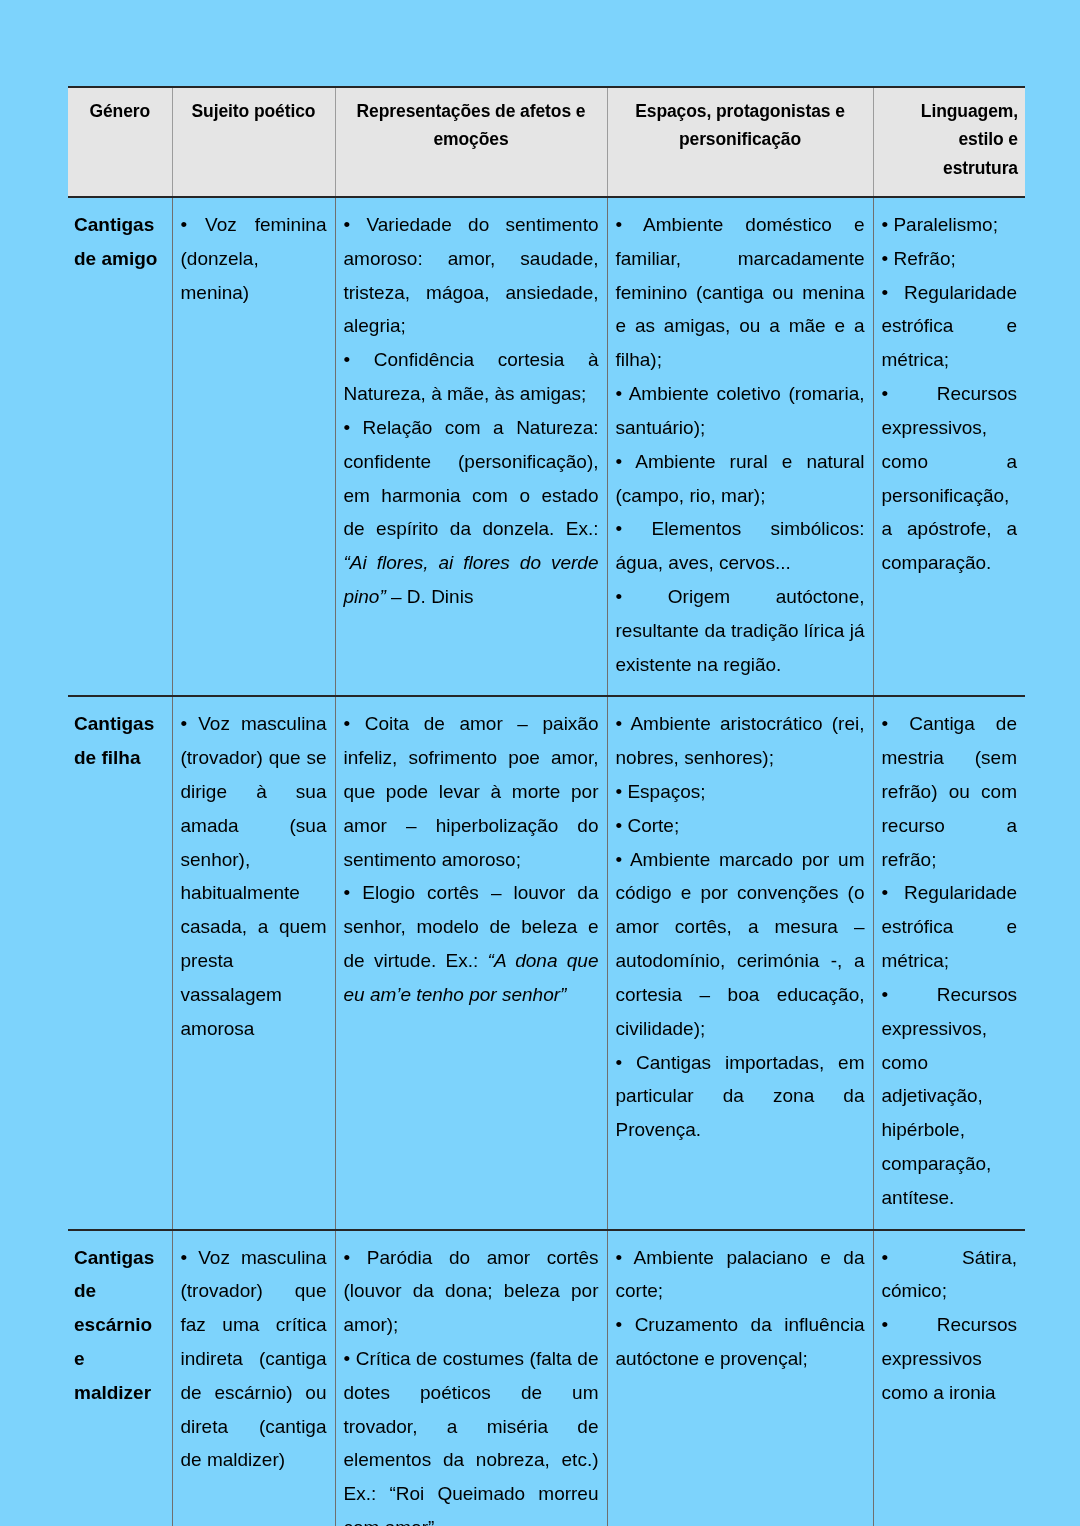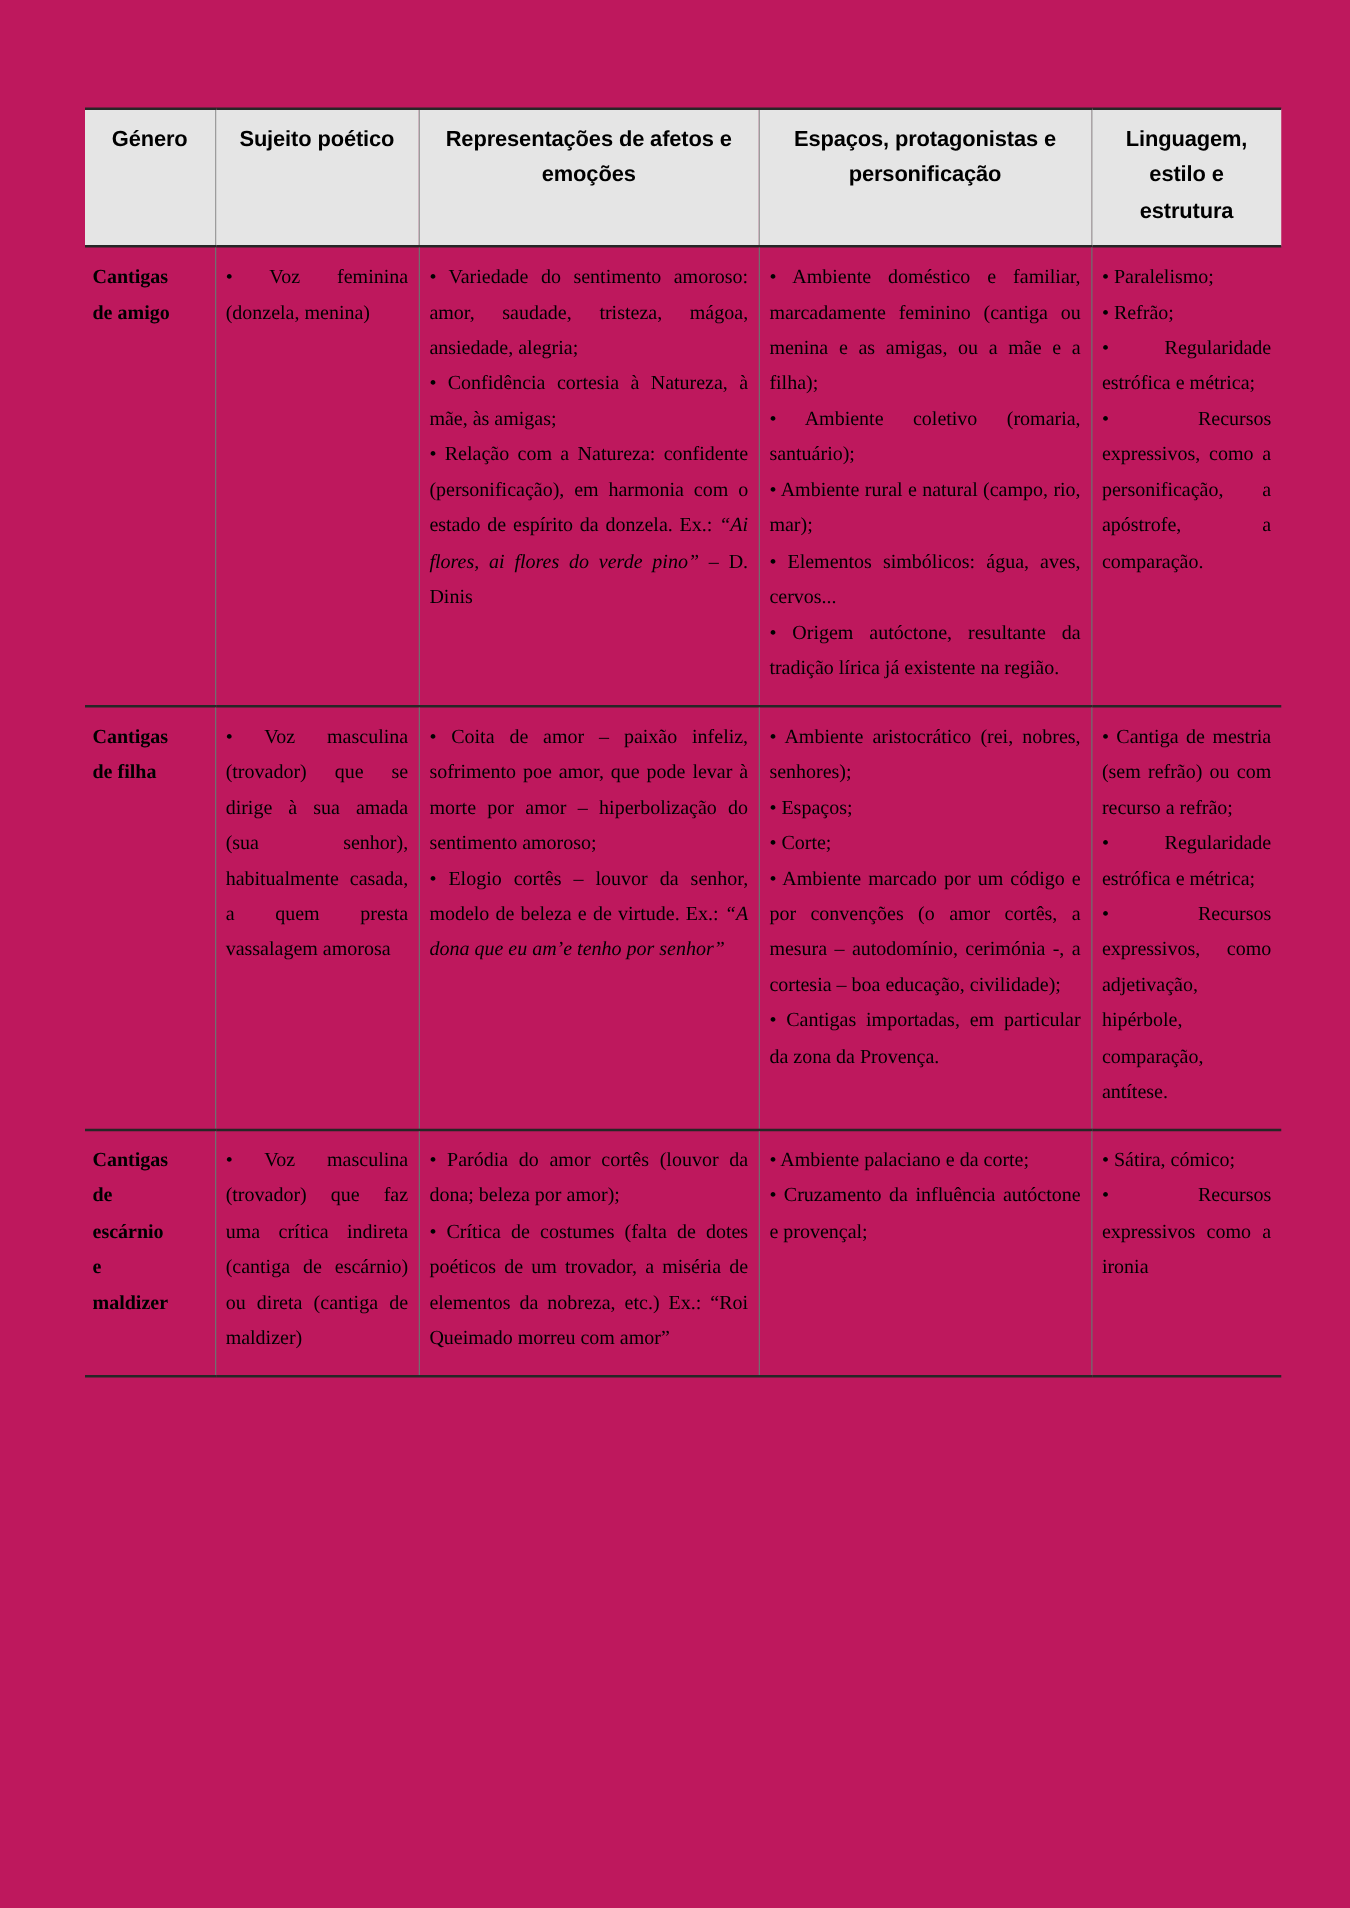--- a/index.html
+++ b/index.html
@@ -14,21 +14,21 @@
     color: #000000;
     position: relative;
     overflow: hidden;
   }
   .page {
     position: absolute;
     left: 0;
     top: 0;
     width: 1080px;
     height: 1526px;
-    background: #be185d;
+    background: #7dd3fc;
   }
   table.genres {
     position: absolute;
     left: 68px;
     top: 86px;
     width: 957px;
     border-collapse: collapse;
     table-layout: fixed;
   }
   table.genres col.c1 { width: 104px; }
@@ -45,31 +45,30 @@
     border-right: 1px solid #9c9c9c;
     font-weight: bold;
     font-size: 17.5px;
     line-height: 1.62;
     text-align: center;
     vertical-align: top;
     padding: 9px 7px 14px 7px;
     letter-spacing: -0.1px;
   }
   thead th.first { border-left: none; }
-  thead th.last  { border-right: none; }
+  thead th.last  { border-right: none; text-align: right; }
 
   tbody td {
     border-bottom: 2.2px solid #262626;
     border-left: 1px solid #6f6f6f;
     border-right: 1px solid #6f6f6f;
     vertical-align: top;
     padding: 10px 8px 14px 8px;
-    font-size: 16px;
+    font-size: 19px;
     line-height: 1.78;
-    font-family: Liberation Serif, serif;
   }
   tbody td.first { border-left: none; padding-left: 6px; }
   tbody td.last  { border-right: none; }
 
   tbody td.genre {
     font-weight: bold;
     text-align: left;
     hyphens: none;
   }
   tbody td.genre .gline { display: block; }

